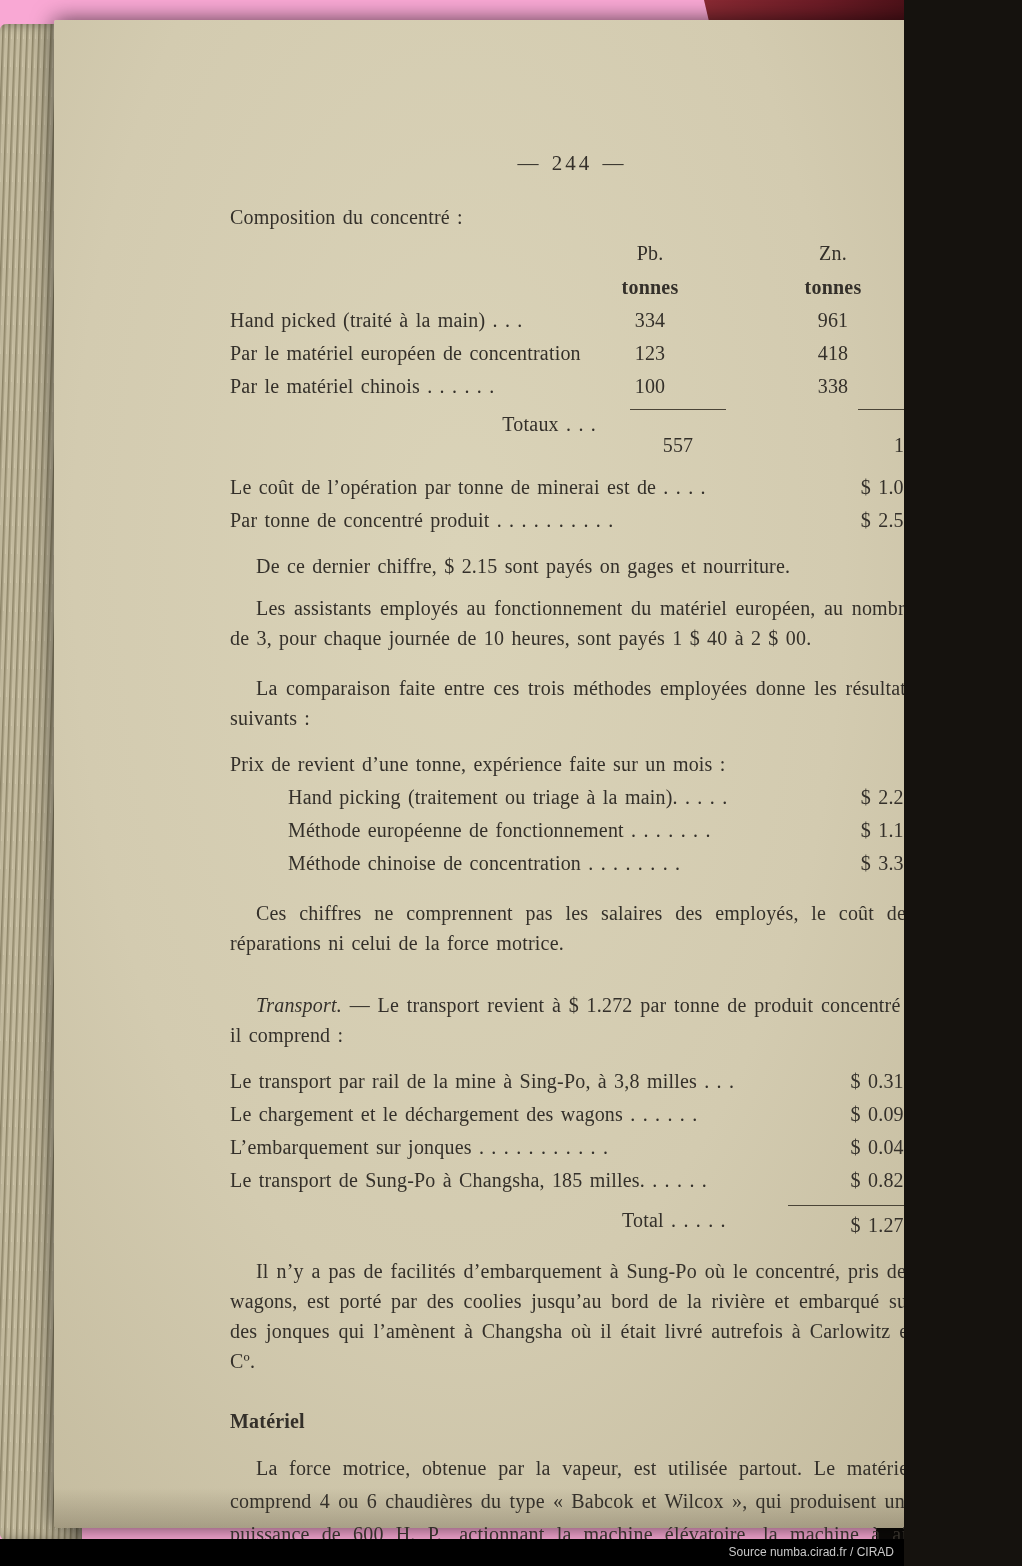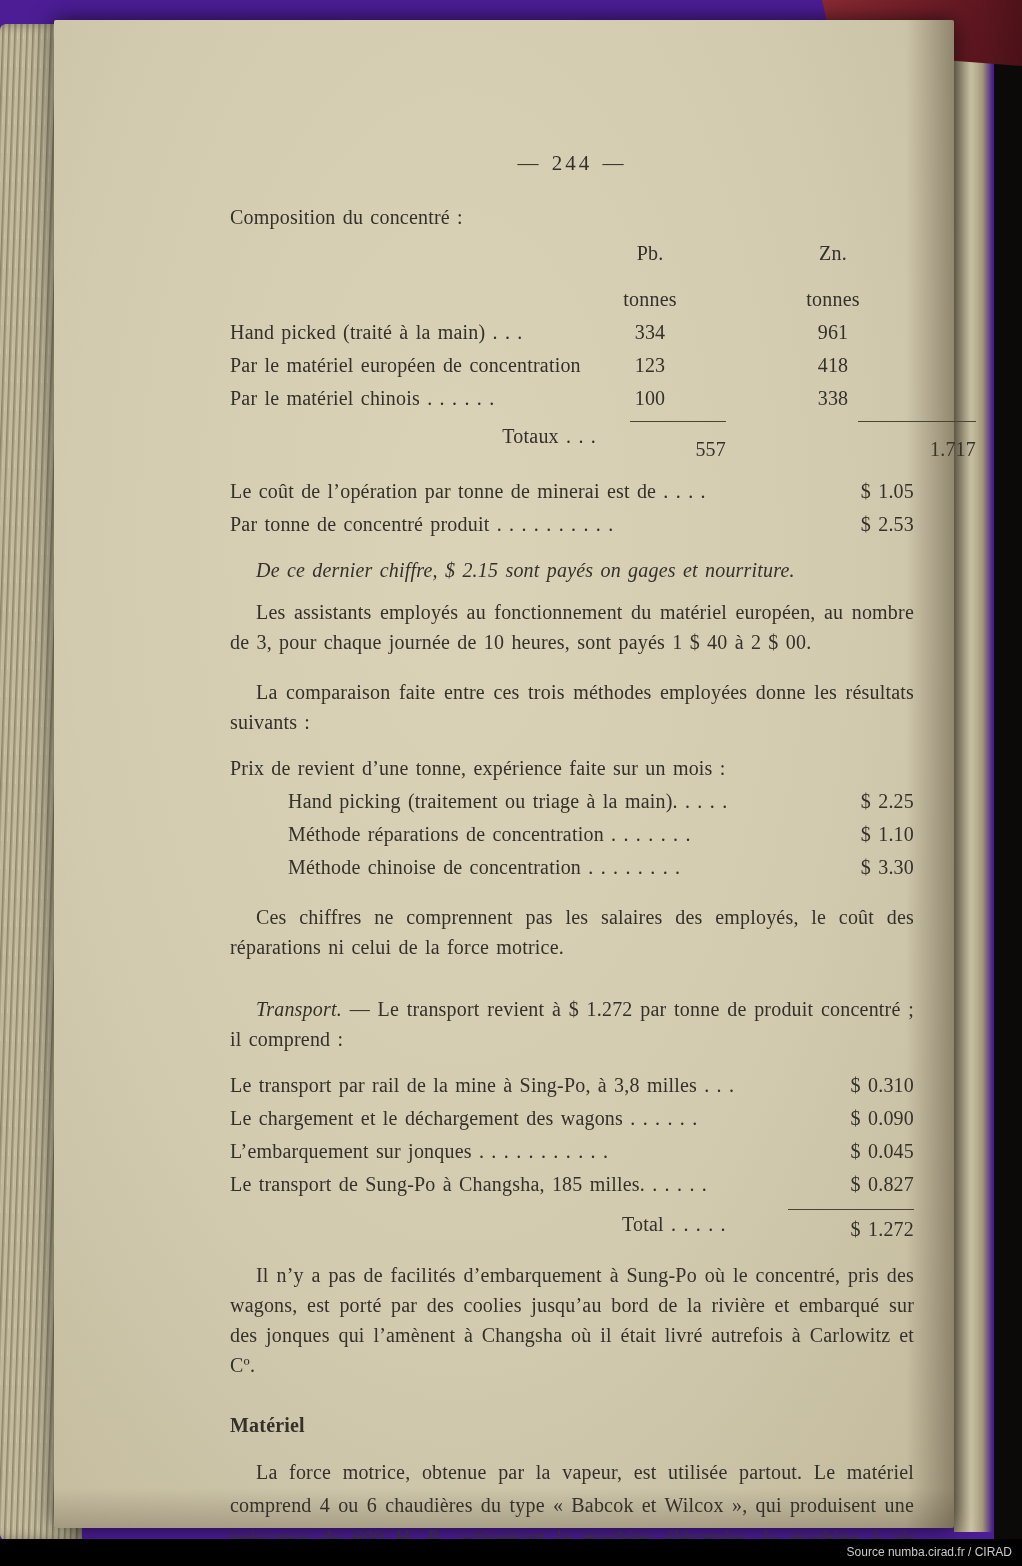--- a/index.html
+++ b/index.html
@@ -1,16 +1,16 @@
 <!DOCTYPE html>
 <html><head>
 <meta charset="utf-8">
 <style>
   html,body{margin:0;padding:0;background:#15120e;}
-  .wrapper{position:relative;width:1022px;height:1566px;background:#4c1d95;overflow:hidden;
+  .wrapper{position:relative;width:904px;height:1566px;background:#f9a8d4;overflow:hidden;
            font-family:"Liberation Serif","DejaVu Serif",serif;}
   
   .cover-top{position:absolute;top:0;right:0;width:200px;height:66px;
              background:linear-gradient(100deg,#8a2a33 0%,#6d1c26 55%,#4a1017 100%);
              clip-path:polygon(0 0,100% 0,100% 100%,6% 78%);}
   
   .cover-right{position:absolute;top:0;right:0;width:28px;height:100%;background:#0c0a08;}
   
   .page-stack{position:absolute;left:0;top:24px;width:82px;height:1516px;
               background:repeating-linear-gradient(92deg,#c3ba9e 0px,#c3ba9e 2px,#8f8669 3px,#b5ac90 5px,#cfc6aa 6px);
@@ -33,30 +33,30 @@
   .page-number{text-align:center;font-size:21px;letter-spacing:3px;margin-bottom:24px;}
   .intro{margin-bottom:6px;}
 
   
   .t-grid{display:grid;grid-template-columns:372px 96px 76px 118px;align-items:end;}
   .t-cell-c{text-align:center;}
   .hrule{height:0;border-bottom:1.4px solid #4a4437;width:72px;margin:2px auto 0;}
   .t-row{display:grid;grid-template-columns:372px 96px 76px 118px;margin-top:3px;}
   .t-total-row{display:grid;grid-template-columns:372px 96px 76px 118px;margin-top:8px;gap:28px;}
   .t-total-label{text-align:right;padding-right:6px;}
-  .t-total-num{text-align:right;border-top:1.4px solid #4a4437;padding-top:12px;}
-  .unit-row{margin-top:16px;}
+  .t-total-num{text-align:center;border-top:1.4px solid #4a4437;padding-top:20px;}
+  .unit-row{margin-top:4px;font-weight:bold;}
 
   .leader{display:flex;justify-content:space-between;margin-top:3px;}
   .leader .lab{flex:1 1 auto;}
   .leader .val{flex:0 0 auto;padding-left:10px;}
 
   .cost-block{margin-top:12px;}
   .para{text-align:justify;text-indent:26px;margin-top:12px;}
-  .para-first{margin-top:16px;font-style:italic;}
+  .para-first{margin-top:16px;}
   .comparison{margin-top:20px;}
   .price-intro{margin-top:16px;}
   .price-block{margin-left:58px;}
   .figures{margin-top:20px;}
   .transport-para{margin-top:32px;}
   .transport-block{margin-top:16px;}
   .transport-total{display:flex;margin-top:10px;}
   .transport-total .lab{margin-left:392px;}
   .transport-total .val{margin-left:auto;min-width:126px;text-align:right;
                         border-top:1.4px solid #4a4437;padding-top:4px;}
@@ -147,21 +147,21 @@
       <div class="para">Les assistants employés au fonctionnement du matériel européen, au nombre de 3, pour chaque journée de 10 heures, sont payés 1 $ 40 à 2 $ 00.</div>
       <div class="para comparison">La comparaison faite entre ces trois méthodes employées donne les résultats suivants :</div>
 
       <div class="price-intro">Prix de revient d’une tonne, expérience faite sur un mois :</div>
       <div class="price-block">
         <div class="leader">
           <span class="lab">Hand picking (traitement ou triage à la main).   .   .   .   .</span>
           <span class="val">$ 2.25</span>
         </div>
         <div class="leader">
-          <span class="lab">Méthode réparations de concentration  .   .   .   .   .   .   .</span>
+          <span class="lab">Méthode européenne de fonctionnement  .   .   .   .   .   .   .</span>
           <span class="val">$ 1.10</span>
         </div>
         <div class="leader">
           <span class="lab">Méthode chinoise de concentration   .   .   .   .   .   .   .   .</span>
           <span class="val">$ 3.30</span>
         </div>
       </div>
 
       <div class="para figures">Ces chiffres ne comprennent pas les salaires des employés, le coût des réparations ni celui de la force motrice.</div>
 

